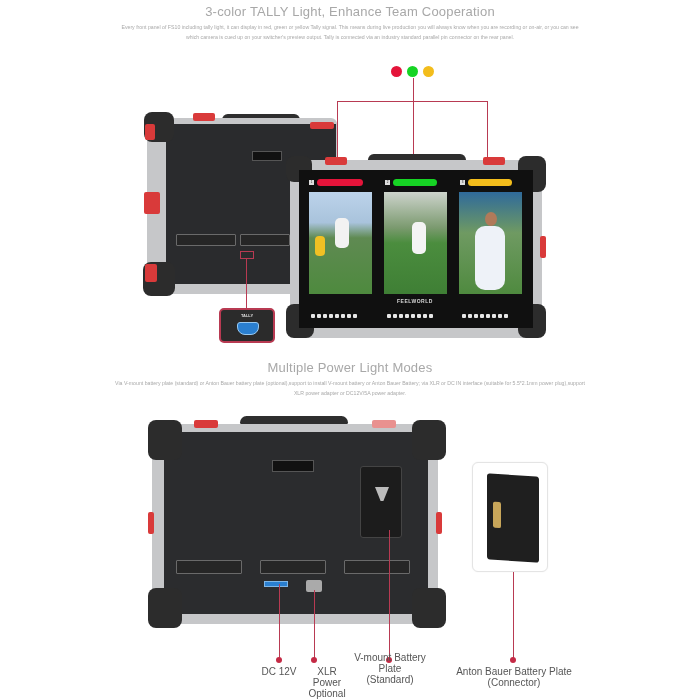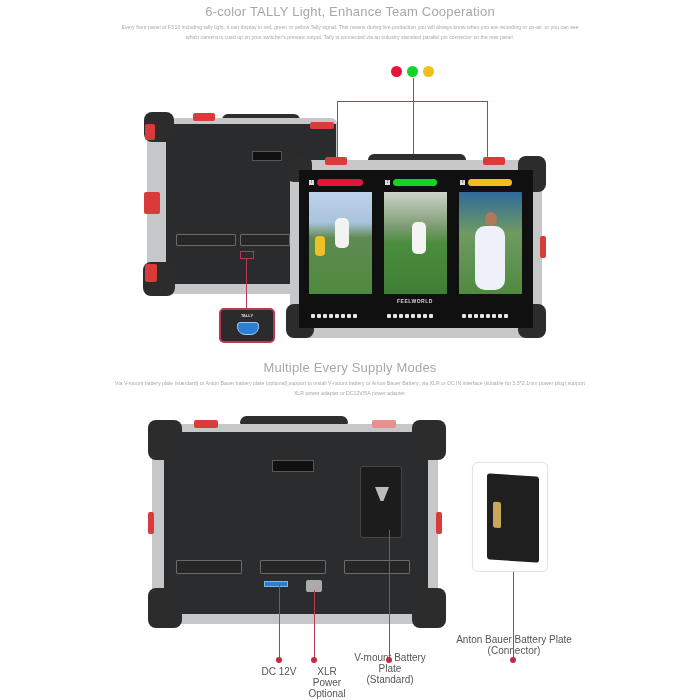--- a/index.html
+++ b/index.html
@@ -39,21 +39,21 @@
 
   .anton-card { position: absolute; border: 1px solid #e4e4e4; border-radius: 6px; background: #fff; box-shadow: 0 0 2px rgba(0,0,0,0.06); }
   .anton-plate { position: absolute; background: #1f1f1f; border-radius: 3px; }
 
   .callout { position: absolute; text-align: center; font-size: 10px; line-height: 11px; color: #555; }
   .cdot { position: absolute; width: 6px; height: 6px; border-radius: 50%; background: #c42a45; }
 </style>
 </head>
 <body>
 
-<div class="heading h1">6-color TALLY Light, Enhance Team Cooperation</div>
+<div class="heading h1">3-color TALLY Light, Enhance Team Cooperation</div>
 <div class="para p1">Every front panel of FS10 including tally light, it can display in red, green or yellow Tally signal. This means during live production you will always know when you are recording or on-air, or you can see which camera is cued up on your switcher's preview output. Tally is connected via an industry standard parallel pin connector on the rear panel.</div>
 
 <div class="tally-dots">
   <div class="dot" style="background:#e4143a"></div>
   <div class="dot" style="background:#16d424"></div>
   <div class="dot" style="background:#f3bd1c"></div>
 </div>
 
 <div class="line" style="left:413px;top:78px;width:1px;height:98px;"></div>
 <div class="line" style="left:337px;top:101px;width:151px;height:1px;"></div>
@@ -142,21 +142,21 @@
         <div class="btn"></div>
         <div class="btn"></div>
         <div class="btn"></div>
         <div class="btn"></div>
         <div class="btn"></div>
         <div class="btn"></div>
     </div>
   </div>
 </div>
 
-<div class="heading h2">Multiple Every Supply Modes</div>
+<div class="heading h2">Multiple Power Light Modes</div>
 <div class="para p2">Via V-mount battery plate (standard) or Anton Bauer battery plate (optional),support to install V-mount battery or Anton Bauer Battery; via XLR or DC IN interface (suitable for 5.5*2.1mm power plug),support XLR power adapter or DC12V/5A power adapter.</div>
 
 <div>
   <div class="handle" style="left:240px;top:416px;width:108px;height:9px;"></div>
   <div class="bezel" style="left:152px;top:424px;width:286px;height:200px;border-radius:6px;"></div>
   <div class="panel" style="left:164px;top:432px;width:264px;height:182px;background:#2b2c2e;"></div>
   <div class="corner" style="left:148px;top:420px;width:34px;height:40px;"></div>
   <div class="corner" style="left:412px;top:420px;width:34px;height:40px;"></div>
   <div class="corner" style="left:148px;top:588px;width:34px;height:40px;"></div>
   <div class="corner" style="left:412px;top:588px;width:34px;height:40px;"></div>
@@ -195,16 +195,16 @@
   <div>DC 12V</div>
 </div>
 <div class="callout" style="left:290px;top:666px;width:50px;margin-left:12px;">
   <div>XLR Power</div>
   <div>Optional</div>
 </div>
 <div class="callout" style="left:344px;top:652px;width:92px;">
   <div>V-mount Battery Plate</div>
   <div>(Standard)</div>
 </div>
-<div class="callout" style="left:456px;top:634px;width:116px;">
+<div class="callout" style="left:456px;top:666px;width:116px;">
   <div>Anton Bauer Battery Plate</div>
   <div>(Connector)</div>
 </div>
 
 </body></html>

